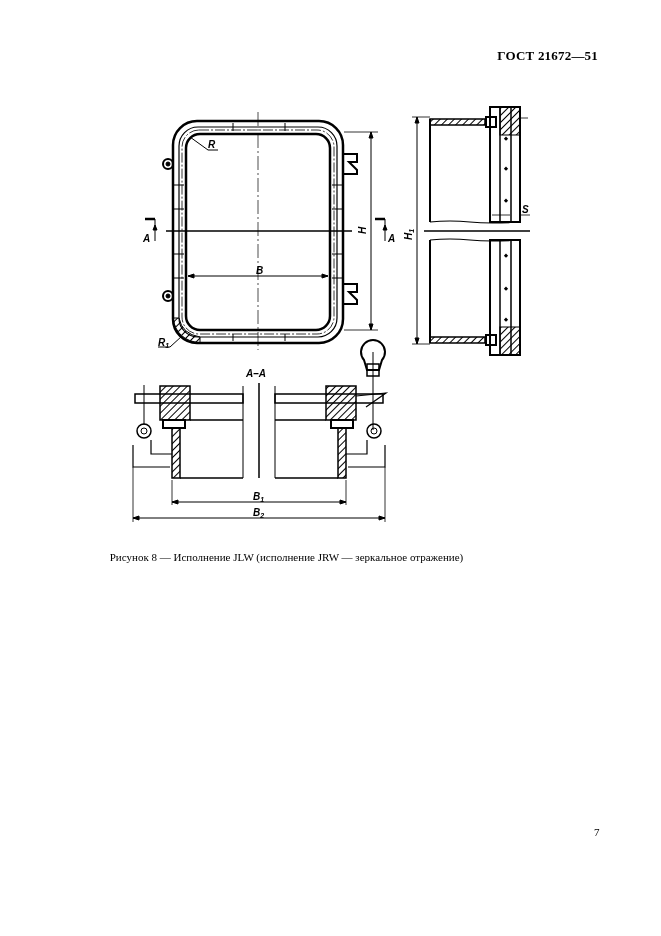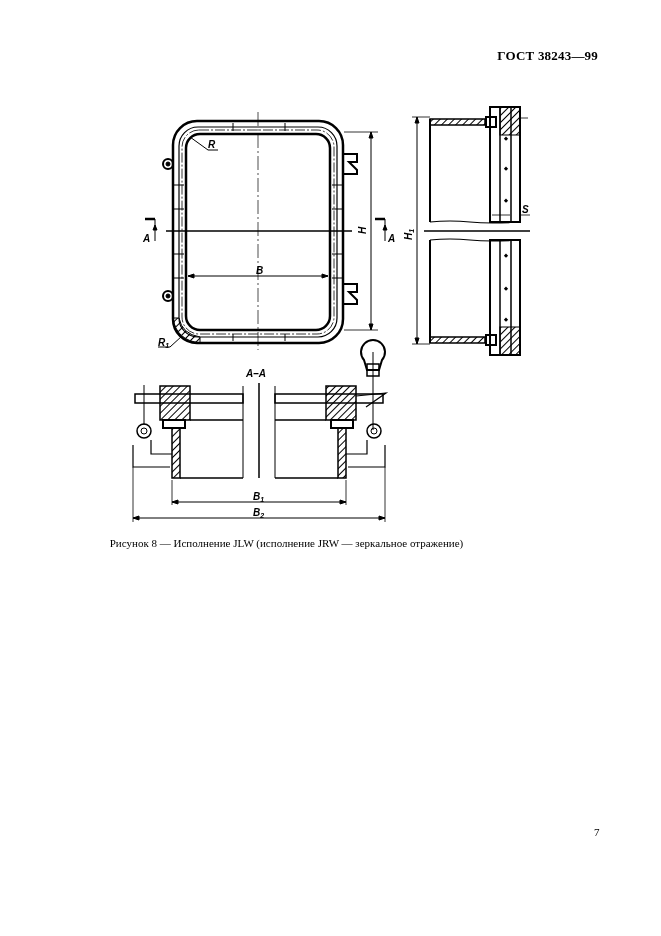--- a/index.html
+++ b/index.html
@@ -1,27 +1,27 @@
 <!DOCTYPE html>
 <html><head>
 <meta charset="utf-8">
 <style>
   html, body { margin:0; padding:0; background:#ffffff; }
   body { width:661px; height:936px; position:relative; overflow:hidden; font-family:"Liberation Serif", serif; color:#000; }
   .header { position:absolute; top:48px; right:63px; font-weight:bold; font-size:13px; letter-spacing:0.2px; }
-  .caption { position:absolute; top:537px; left:0; width:580px; text-align:center; font-size:11px; }
+  .caption { position:absolute; top:551px; left:0; width:580px; text-align:center; font-size:11px; }
   .caption span { margin-left:-7px; }
   .pagenum { position:absolute; top:826px; left:594px; font-size:11px; }
   svg { position:absolute; left:0; top:0; }
   .lbl { font-family:"Liberation Sans", sans-serif; font-style:italic; font-weight:bold; font-size:10px; }
 </style>
 </head>
 <body>
 
-<div class="header">ГОСТ 38243—99</div>
+<div class="header">ГОСТ 21672—51</div>
 
 <svg width="661" height="936" viewBox="0 0 661 936" xmlns="http://www.w3.org/2000/svg">
   <defs>
     <pattern id="hatch" patternUnits="userSpaceOnUse" width="5" height="5" patternTransform="rotate(45)">
       <line x1="0" y1="0" x2="0" y2="5" stroke="#000" stroke-width="2"></line>
     </pattern>
   </defs>
 
   <g fill="none" stroke="#000">
 

